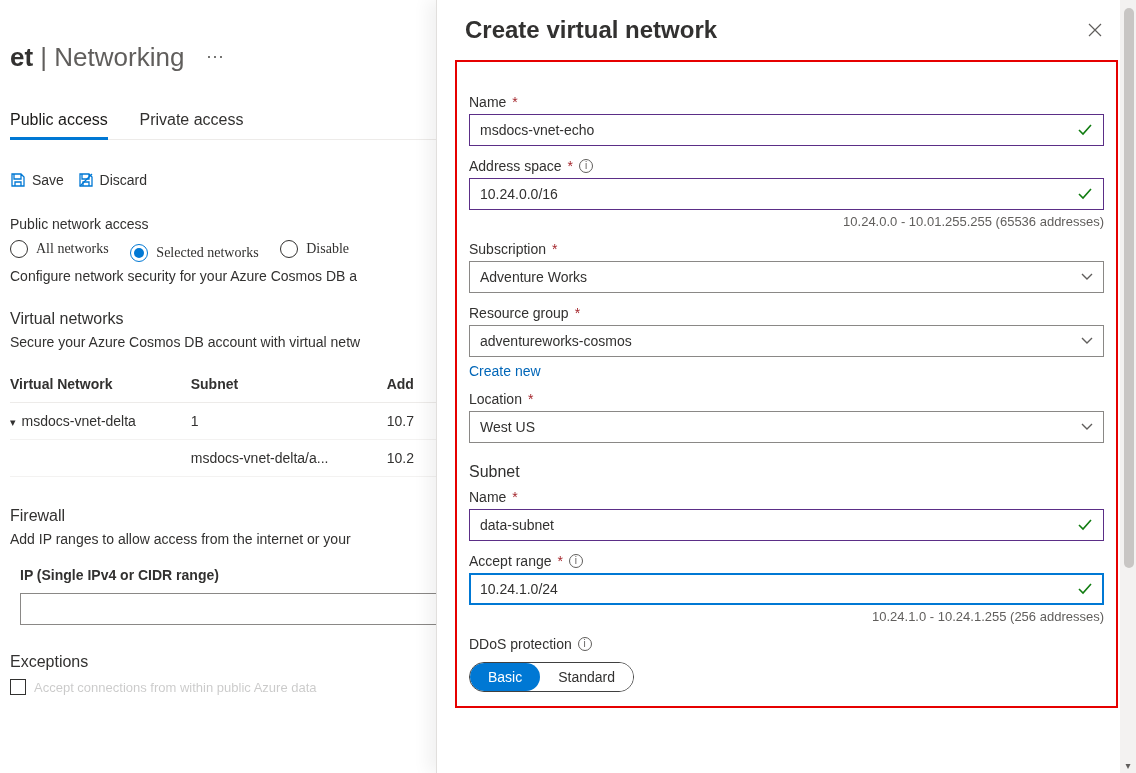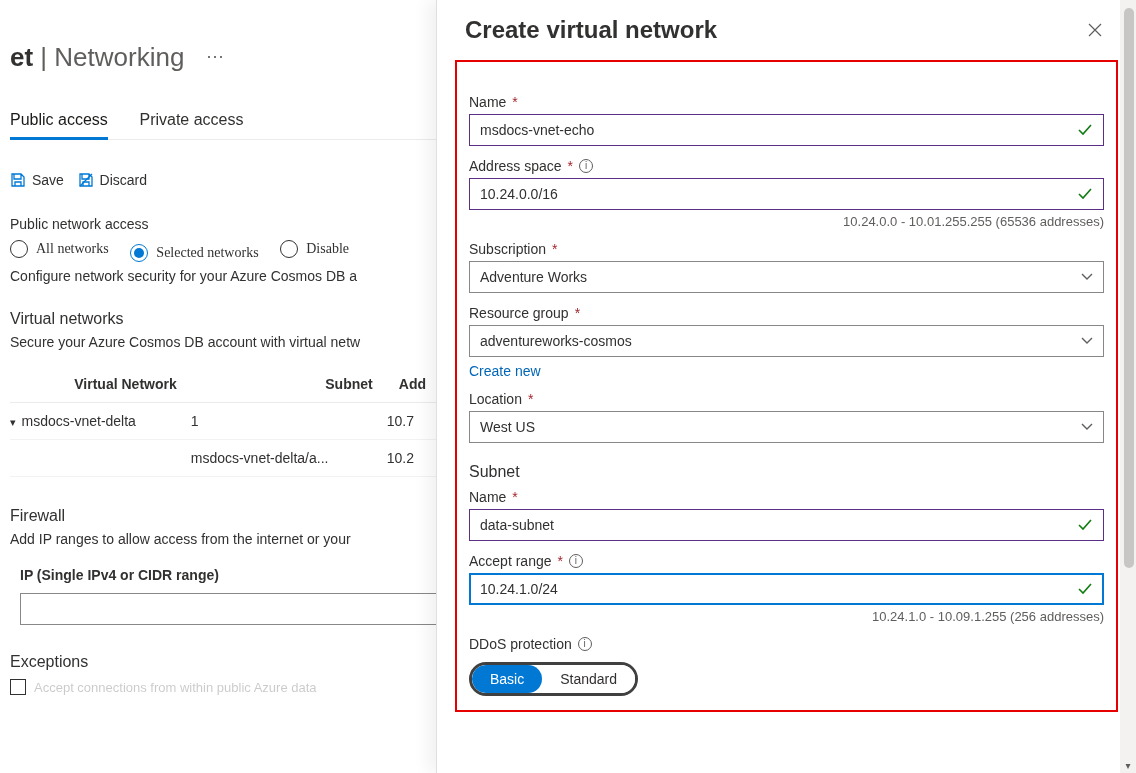--- a/index.html
+++ b/index.html
@@ -30,21 +30,21 @@
   .radio-item { display:inline-flex; align-items:center; gap:8px; margin-right:18px; font-size:14px; cursor:pointer; color:#323130;font-family:Liberation Serif, serif;}
   .radio-o { width:18px; height:18px; border:1px solid #323130; border-radius:50%; display:inline-flex; align-items:center; justify-content:center; }
   .radio-o .dot { width:10px; height:10px; border-radius:50%; background:#0078d4; display:none;}
   .radio-item.sel .radio-o { border-color:#0078d4;}
   .radio-item.sel .dot{ display:block;}
 
   .vnet-heading { font-size:16px; margin-top:26px; }
   .vnet-sub { font-size:14px; margin-top:6px; }
 
   table.vnets { border-collapse: collapse; margin-top:16px; width: 430px; }
-  table.vnets th { text-align:right; font-weight:600; font-size:14px; padding:10px 14px 10px 0; border-bottom:1px solid #edebe9; }
+  table.vnets th { text-align:left; font-weight:600; font-size:14px; padding:10px 14px 10px 0; border-bottom:1px solid #edebe9; }
   table.vnets td { font-size:14px; padding:10px 14px 10px 0; border-bottom:1px solid #f3f2f1; white-space:nowrap; overflow:hidden; text-overflow:ellipsis; max-width:160px;}
   .chev { display:inline-block; margin-right:6px; font-size:11px; color:#323130;}
 
   .fw-heading { font-size:16px; margin-top:30px; }
   .ip-label { font-weight:600; font-size:14px; margin:20px 0 10px 10px; display:block;}
   .ip-input { width: 420px; height:32px; border:1px solid #8a8886; padding:0 8px; font-size:14px; margin-left:10px;}
 
   .exc-heading { font-size:16px; margin-top:28px; }
   .chk-row { margin-top:8px; display:flex; align-items:center; gap:8px; }
   .chk { width:16px; height:16px; border:1px solid #323130; }
@@ -79,21 +79,21 @@
   }
   .txtbox.grayborder { border-color:#8a8886; }
   .txtbox.focused { border:1px solid #0078d4; box-shadow: inset 0 0 0 1px #0078d4; justify-content: space-between; }
   .check-svg { flex:0 0 auto; }
   .chev-svg  { flex:0 0 auto; color:#605e5c; }
   .subcap { font-size:13px; color:#605e5c; text-align:right; margin-top:4px;}
   .linkbtn { color:#0066b8; font-size:14px; cursor:pointer; margin-top:6px; display:inline-block;}
 
   .sect-title { font-size:16px; margin-top:20px; font-weight:400;}
 
-  .pill { display:inline-flex; border:3px solid #404040; border-radius:999px; overflow:hidden; margin-top:6px;}
+  .pill { display:inline-flex; border:1px solid #404040; border-radius:999px; overflow:hidden; margin-top:6px;}
   .pill .seg { padding:6px 18px; font-size:14px; cursor:pointer; background:#fff;}
   .pill .seg.active { background:#0078d4; color:#fff; border-radius:999px;}
 
   svg { display:block; }
 </style>
 </head>
 <body>
 
 <div class="frame">
 
@@ -292,21 +292,21 @@
           <span>Accept range</span> 
             <span class="req">*</span>
           <span class="info-icon">i</span>
         </div>
         <div class="txtbox focused">
           <span>10.24.1.0/24</span>
           <svg class="check-svg" width="16" height="16" viewBox="0 0 16 16">
               <path fill="none" stroke="#107c10" stroke-width="1.6" d="M2 8l4 4 8-9"></path>
             </svg>
         </div>
-        <div class="subcap">10.24.1.0 - 10.09.1.255 (256 addresses)</div>
+        <div class="subcap">10.24.1.0 - 10.24.1.255 (256 addresses)</div>
       </div>
 
       <div class="field">
         <div class="field-label">
           <span>DDoS protection</span>
           <span class="info-icon">i</span>
         </div>
         <div class="pill">
           <span class="seg active">Basic</span>
           <span class="seg">Standard</span>

